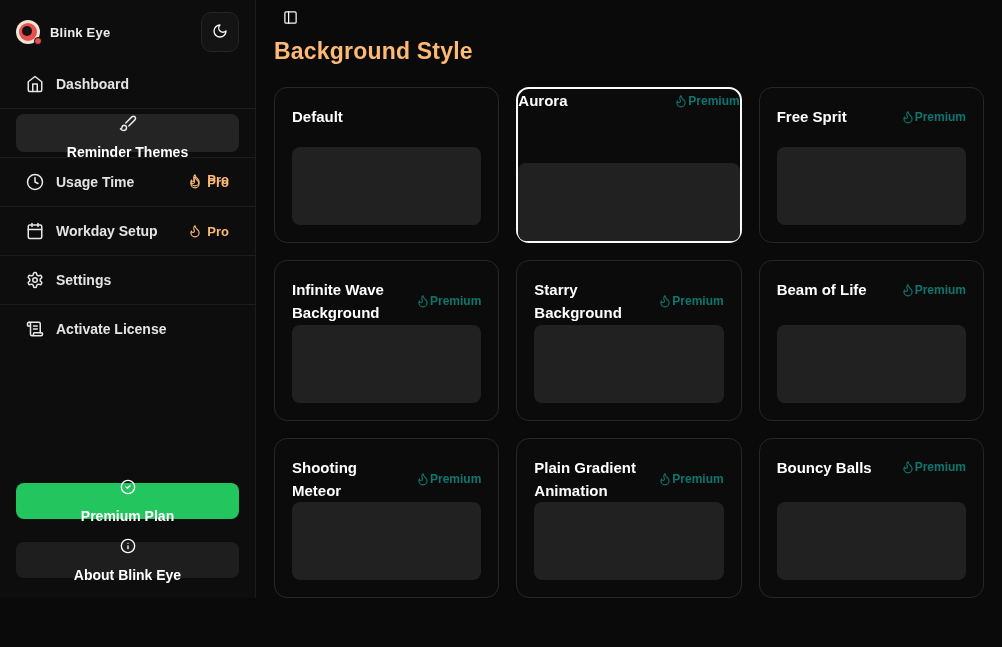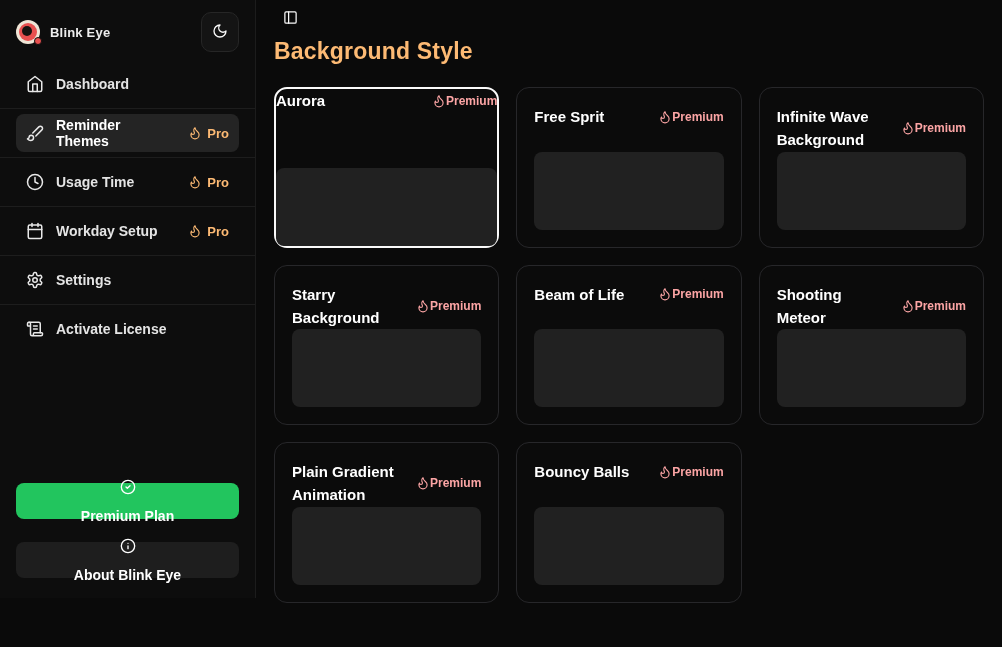--- a/index.html
+++ b/index.html
@@ -30,21 +30,21 @@
     background:#141414; border:1px solid #262626;
     display:grid; place-items:center; color:#fafafa; cursor:pointer;
   }
   .nav { display:flex; flex-direction:column; }
   .nav-item {
     display:flex; align-items:center; gap:12px;
     height:38px; padding:0 10px; margin:5px 0;
     border-radius:8px; color:#e4e4e4;
     font-size:14px; font-weight:600; cursor:pointer;
   }
-  .nav-item.active { background:#242424; color:#ffffff; font-weight:700; }
+  .nav-item.active { background:#242424; color:#ffffff; font-weight:700;flex-direction:column; }
   .nav-item .nav-icon { width:18px; height:18px; flex:0 0 auto; color:#e8e8e8; }
   .nav-divider { height:1px; background:#1d1d1d; margin:0 -16px; }
   .pro-badge { margin-left:auto; display:flex; align-items:center; gap:5px; color:#fdba74; font-size:13px; font-weight:700; }
   .pro-badge svg { width:14px; height:14px; }
   .sidebar-footer { margin-top:auto; display:flex; flex-direction:column; gap:23px; }
   .btn {
     height:36px; border-radius:8px; border:none;
     display:flex; align-items:center; justify-content:center; gap:10px;
     font-family:"Liberation Sans", sans-serif;
     font-size:14px; font-weight:700; color:#ffffff; cursor:pointer;flex-direction:column;
@@ -60,21 +60,21 @@
   .grid { margin-top:22px; display:grid; grid-template-columns:repeat(3, 1fr); gap:17px; }
   .card {
     background:#0b0b0b;
     border:1px solid #27272a; border-radius:13px;
     padding:17px; min-height:156px;
     display:flex; flex-direction:column; cursor:pointer;
   }
   .card.selected { border:2px solid #fafafa; padding:0; }
   .card-header { display:flex; align-items:center; gap:8px; }
   .card-title { flex:1; font-size:15px; font-weight:700; color:#ffffff; line-height:1.55; }
-  .premium-badge { display:flex; align-items:center; color:#fca5a5; font-size:12px; font-weight:700; white-space:nowrap; }
+  .premium-badge { display:flex; align-items:center; color:#0f766e; font-size:12px; font-weight:700; white-space:nowrap; }
   .premium-badge svg { width:14px; height:14px; }
   .card-preview { margin-top:auto; height:78px; border-radius:8px; background:#212121; }
 </style>
 </head>
 <body>
 
 <aside class="sidebar">
   <div class="sidebar-header">
     <div class="brand">
       <span class="logo">
@@ -212,20 +212,26 @@
       <svg viewBox="0 0 24 24" width="15" height="15" fill="none" stroke="currentColor" stroke-width="2" stroke-linecap="round" stroke-linejoin="round">
           <rect width="18" height="18" x="3" y="3" rx="2"></rect>
           <path d="M9 3v18"></path>
         </svg>
     </span>
   </button>
   <h1 class="page-title">Background Style</h1>
 
   <div class="grid">
 
+    <div class="card">
+      <div class="card-header">
+        <div class="card-title">Default</div>
+      </div>
+      <div class="card-preview"></div>
+    </div>
 
     <div class="card selected">
       <div class="card-header">
         <div class="card-title">Aurora</div>
         <div class="premium-badge">
           <svg viewBox="0 0 24 24" fill="none" stroke="currentColor" stroke-width="2" stroke-linecap="round" stroke-linejoin="round">
               <path d="M8.5 14.5A2.5 2.5 0 0 0 11 12c0-1.38-.5-2-1-3-1.072-2.143-.224-4.054 2-6 .5 2.5 2 4.9 4 6.5 2 1.6 3 3.5 3 5.5a7 7 0 1 1-14 0c0-1.153.433-2.294 1-3a2.5 2.5 0 0 0 2.5 2.5z"></path>
             </svg>
           <span>Premium</span>
         </div>

